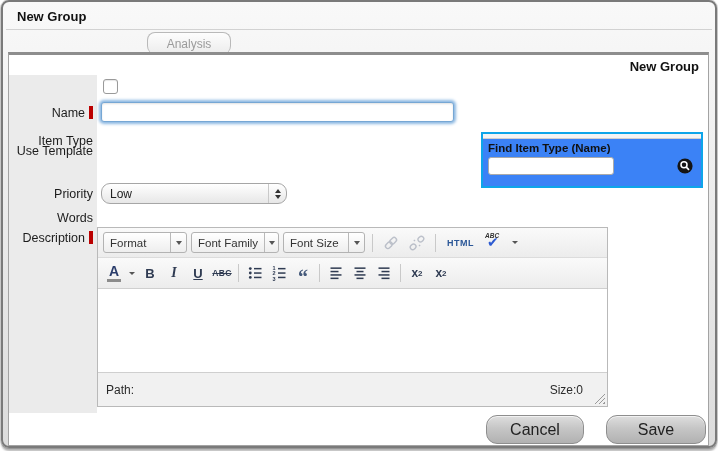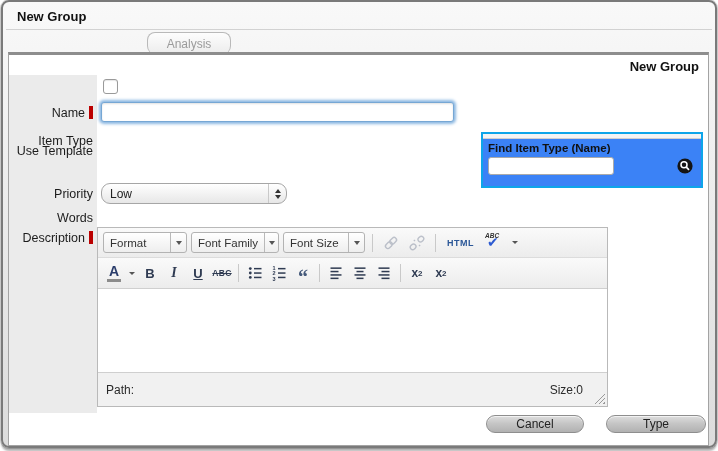--- a/index.html
+++ b/index.html
@@ -98,23 +98,23 @@
   .subsup sub, .subsup sup { font-size:8px; }
   .edit-area { flex:1; background:#ffffff; border-bottom:1px solid #cfcfcf; }
   .statusbar { height:33px; background:#f1f1f1; display:flex; align-items:center;
                justify-content:space-between; padding:0 8px; font-size:12px; color:#2a2a2a; position:relative; }
   .resize-handle { position:absolute; right:2px; bottom:2px; width:11px; height:11px;
                    background:repeating-linear-gradient(135deg, transparent 0 2px, #9a9a9a 2px 3px);
                    clip-path:polygon(100% 0, 100% 100%, 0 100%); }
   .words { margin-right:16px; }
 
   
-  .btn { position:absolute; top:360px; height:18px; border:1px solid #8e8e8e; border-radius:11px;
+  .btn { position:absolute; top:360px; height:29px; border:1px solid #8e8e8e; border-radius:11px;
          background:linear-gradient(180deg,#dedede 0%,#c6c6c6 45%,#b1b1b1 100%);
-         box-shadow:inset 0 1px 0 #f2f2f2; font-size:12px; color:#222; font-family:"Liberation Sans", sans-serif;
+         box-shadow:inset 0 1px 0 #f2f2f2; font-size:16px; color:#222; font-family:"Liberation Sans", sans-serif;
          display:flex; align-items:center; justify-content:center; box-sizing:border-box; }
   .btn-cancel { left:477px; width:98px; }
   .btn-save  { left:597px; width:100px; }
 </style>
 </head>
 <body>
 
 <div class="stage">
   <div class="frame">
     <div class="titlebar">
@@ -280,16 +280,16 @@
         <span>Path:</span>
         <span class="words">Size:0</span>
         <span class="resize-handle"></span>
       </div>
     </div>
 
     <div class="btn btn-cancel">
       <span>Cancel</span>
     </div>
     <div class="btn btn-save">
-      <span>Type</span>
+      <span>Save</span>
     </div>
   </div>
 </div>
 
 </body></html>

